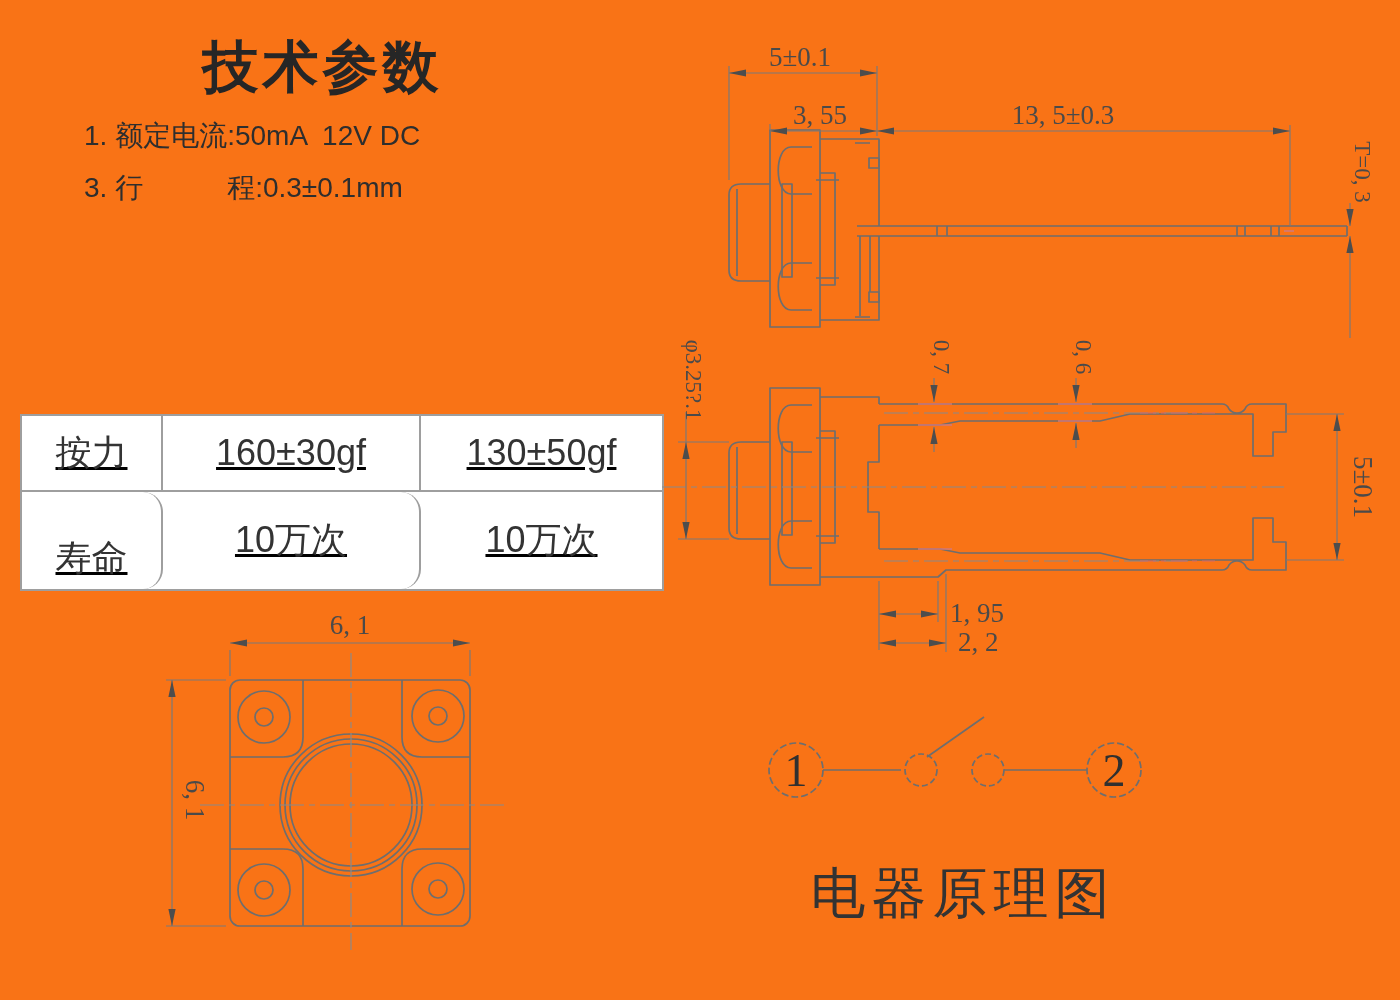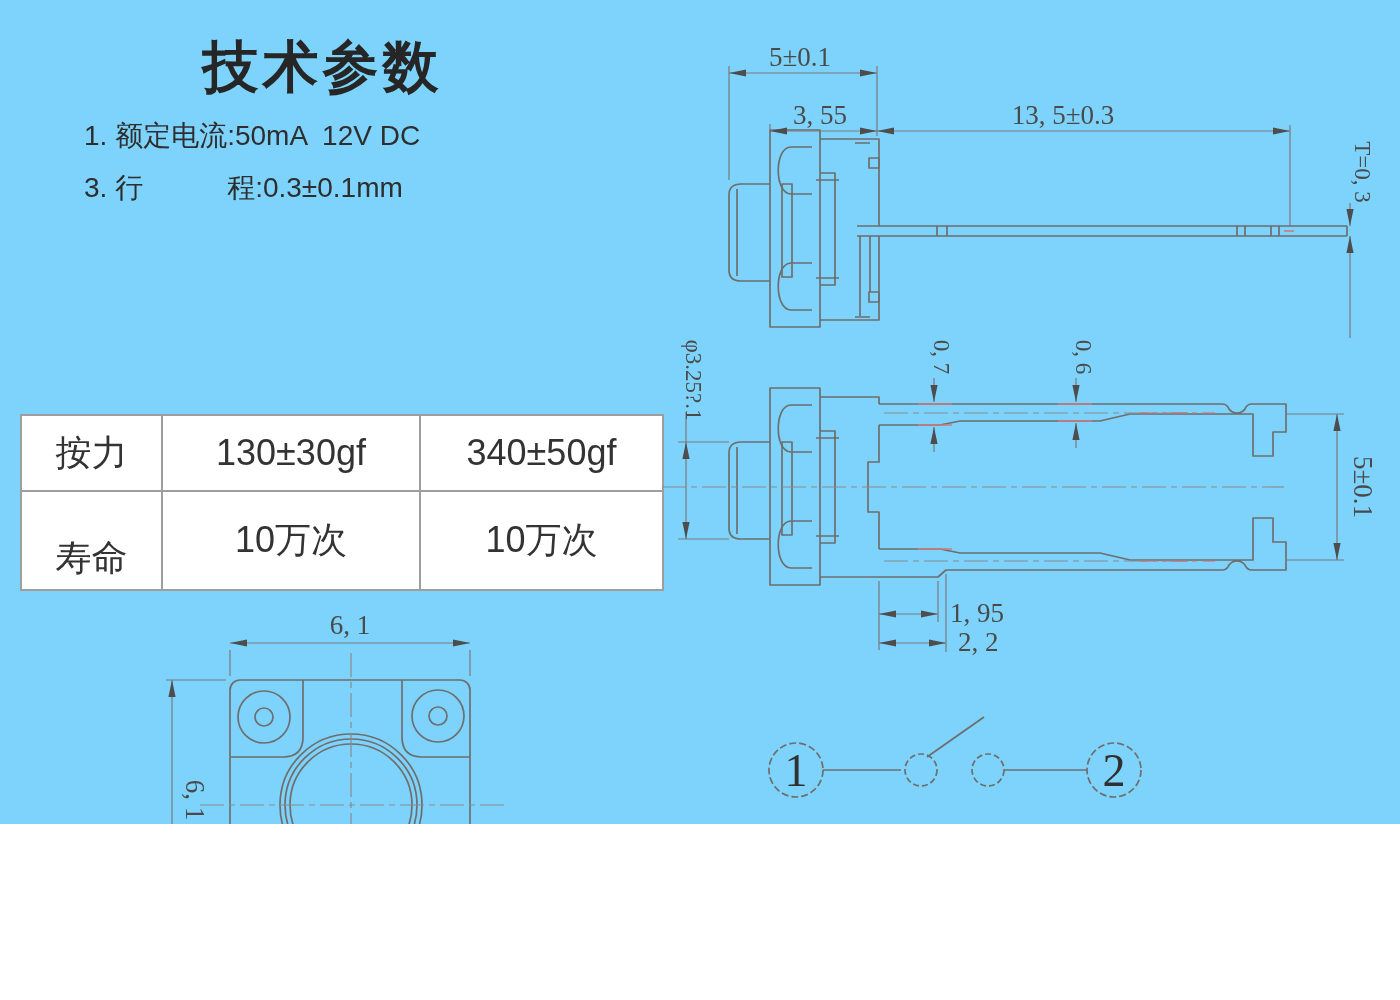--- a/index.html
+++ b/index.html
@@ -1,38 +1,38 @@
 <!DOCTYPE html>
 <html><head>
 <meta charset="utf-8">
 <style>
   html,body { margin:0; padding:0; background:#fff; }
   .canvas {
-    position:relative; width:1400px; height:824px; background:#7dd3fc;
+    position:relative; width:1400px; height:1000px; background:#f97316;
     overflow:hidden; font-family:"Liberation Sans", sans-serif;
   }
   .title {
     position:absolute; left:145px; top:30px; width:355px;
     font-size:56px; font-weight:bold; letter-spacing:4px;
     text-align:center; color:#262626; white-space:pre;
   }
   .specs { position:absolute; left:84px; top:110px; color:#2e2e2e; }
   .spec-line { font-size:28px; line-height:52px; white-space:pre; }
   .spec-table {
     position:absolute; left:20px; top:414px;
     display:grid; grid-template-columns:141px 258px 241px; grid-template-rows:76px 97px;
-    border:2px solid #9e9e9e; background:#fff;
+    border:2px solid #9e9e9e; background:#fff;text-decoration:underline;
   }
   .cell {
     border-right:2px solid #9e9e9e; border-bottom:2px solid #9e9e9e;
     display:flex; align-items:center; justify-content:center;
     font-size:36px; color:#333; white-space:pre;
   }
   .cell.last-col { border-right:none; }
-  .cell.last-row { border-bottom:none; }
+  .cell.last-row { border-bottom:none;border-radius:20px; }
   .cell.low { align-items:flex-end; padding-bottom:6px; }
   svg.drawing { position:absolute; left:0; top:0; }
   .bl { stroke:#6e6e6e; stroke-width:1.7; fill:none; stroke-linejoin:round; stroke-linecap:butt; }
   .dl { stroke:#7a7a7a; stroke-width:1.2; fill:none; }
   .cl { stroke:#8a8a8a; stroke-width:1.2; fill:none; stroke-dasharray:24 5 6 5; }
   .rl { stroke:#d27a7a; stroke-width:1.6; fill:none; }
   .rd { stroke:#cf6b6b; stroke-width:1.2; fill:none; stroke-dasharray:16 5 5 5; }
   .dimtxt { font-family:"Liberation Serif", serif; font-size:27px; fill:#4a4a4a; }
   .dimtxt-sm { font-family:"Liberation Serif", serif; font-size:23px; fill:#4a4a4a; }
   .termnum { font-family:"Liberation Serif", serif; font-size:46px; fill:#303030; }
@@ -45,22 +45,22 @@
 
   <div class="title">技术参数</div>
 
   <div class="specs">
     <div class="spec-line">1. 额定电流:50mA  12V DC</div>
     <div class="spec-line">3. 行　　　程:0.3±0.1mm</div>
   </div>
 
   <div class="spec-table">
     <div class="cell">按力</div>
-    <div class="cell">130±30gf</div>
-    <div class="cell last-col">340±50gf</div>
+    <div class="cell">160±30gf</div>
+    <div class="cell last-col">130±50gf</div>
     <div class="cell last-row low">寿命</div>
     <div class="cell last-row">10万次</div>
     <div class="cell last-row last-col">10万次</div>
   </div>
 
   <svg class="drawing" width="1400" height="1000" viewBox="0 0 1400 1000">
     <defs>
       <marker id="arr" markerWidth="18" markerHeight="10" refX="17" refY="5" orient="auto-start-reverse" markerUnits="userSpaceOnUse">
         <path d="M0,1.4 L17,5 L0,8.6 Z" fill="#4d4d4d"></path>
       </marker>

